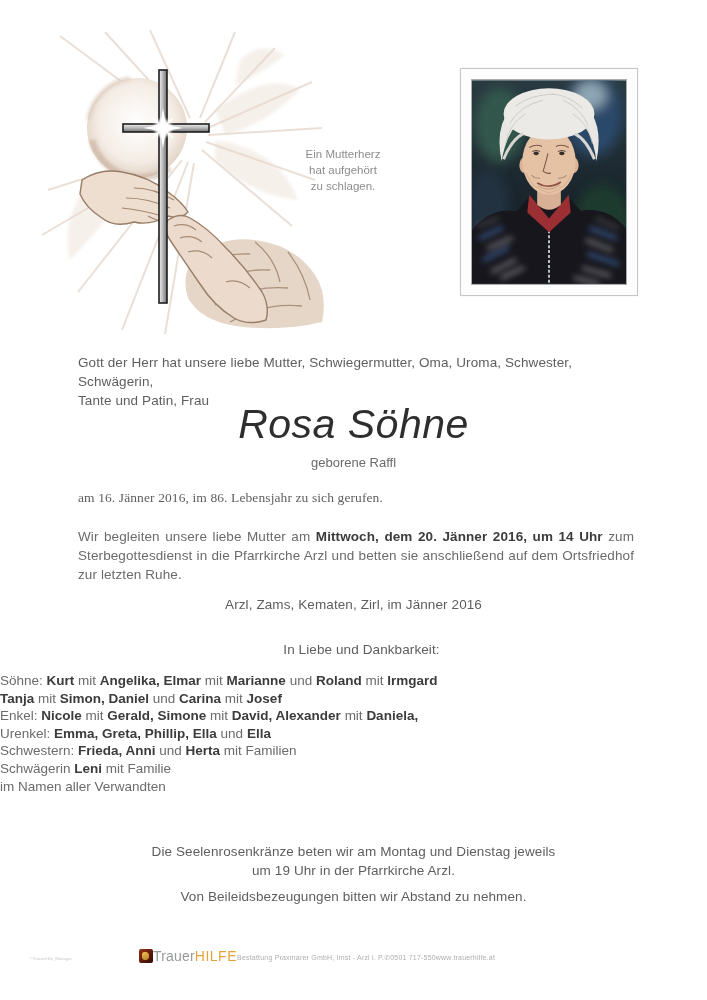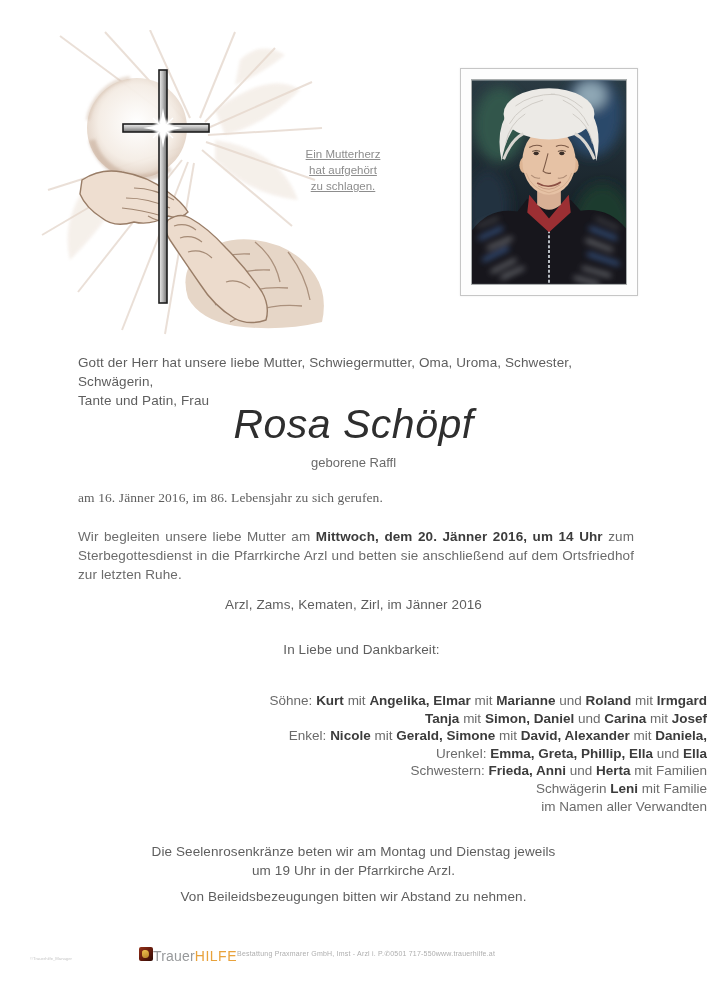--- a/index.html
+++ b/index.html
@@ -9,40 +9,40 @@
   }
   .abs{position:absolute;}
   .center{text-align:center;width:707px;left:0;}
   .body-text{font-size:13.5px;line-height:19px;color:#5e5e5e;letter-spacing:.1px;}
   .seg-b{font-weight:700;color:#3c3c3c;}
   .seg-r{color:#6b6b6b;}
   p{margin:0;}
 
   #artwork{left:30px;top:30px;width:300px;height:305px;}
   #verse{left:288px;top:146px;width:110px;text-align:center;
-         font-size:11.5px;line-height:16px;color:#8d8d8d;text-decoration:underline;}
+         font-size:11.5px;line-height:16px;color:#8d8d8d;}
 
   #photo-frame{left:460px;top:68px;width:156px;height:206px;background:#fdfdfd;
        border:1px solid #c6c6c6;padding:10px;box-shadow:0 0 2px rgba(0,0,0,.08);}
   #photo-inner{width:156px;height:206px;border:1px solid #a9adad;box-sizing:border-box;overflow:hidden;}
   #photo-inner svg{display:block;}
 
   #intro{left:78px;top:353px;width:556px;}
   #deceased-name{top:400px;font-style:italic;font-size:41px;line-height:48px;
        color:#2e2e2e;letter-spacing:.5px;}
   #maiden-name{top:455px;font-size:13px;color:#6a6a6a;}
   #death-line{left:78px;top:488px;font-family:Liberation Serif, serif;}
   #funeral{left:78px;top:527px;width:556px;text-align:justify;}
   #places-line{top:595px;}
   #tribute-heading{top:640px;margin-left:8px;}
-  #family{top:692px;width:707px;text-align:right;font-size:13.5px;line-height:17.6px;}
+  #family{top:672px;width:707px;text-align:left;font-size:13.5px;line-height:17.6px;}
   #rosary{top:842px;}
   #condolence{top:887px;}
 
-  #footer{top:947px;width:634px;display:flex;justify-content:center;align-items:flex-start;gap:0;}
+  #footer{top:947px;width:634px;display:flex;justify-content:center;align-items:center;gap:0;}
   #footer-logo-box{width:14px;height:14px;border-radius:2px;
      background:linear-gradient(135deg,#93321a 0%,#6b1d0e 45%,#2e0a05 100%);
      position:relative;flex:0 0 auto;}
   #footer-logo-box:after{content:"";position:absolute;left:3px;top:3px;width:7px;height:8px;
      background:linear-gradient(160deg,#f0c24d,#b8812a);border-radius:40% 60% 55% 45%;}
   .brand-gray{font-size:14px;color:#97999b;letter-spacing:.2px;}
   .brand-orange{font-size:14px;color:#e8a23c;letter-spacing:.5px;}
   .footer-small{font-size:7px;color:#aeaeae;letter-spacing:.2px;padding-top:3px;}
   #copyright{left:30px;top:956px;font-size:6px;color:#c6c6c6;
      transform:scale(.7);transform-origin:left top;}
@@ -239,21 +239,21 @@
       <path d="M67 107 Q78 114 89 106" stroke="#b98a74" stroke-width="1" fill="none" opacity="0.7"></path>
     </svg>
   </div>
 </div>
 
 <div class="abs body-text" id="intro">
   <div>Gott der Herr hat unsere liebe Mutter, Schwiegermutter, Oma, Uroma, Schwester, Schwägerin,</div>
   <div>Tante und Patin, Frau</div>
 </div>
 
-<div class="abs center" id="deceased-name">Rosa Schöpf</div>
+<div class="abs center" id="deceased-name">Rosa Söhne</div>
 <div class="abs center" id="maiden-name">geborene Raffl</div>
 
 <div class="abs body-text" id="death-line">am 16. Jänner 2016, im 86. Lebensjahr zu sich gerufen.</div>
 
 <p class="abs body-text" id="funeral"><span class="seg-r">Wir begleiten unsere liebe Mutter am </span><span class="seg-b">Mittwoch, dem 20. Jänner 2016, um 14 Uhr</span><span class="seg-r"> zum Sterbegottesdienst in die Pfarrkirche Arzl und betten sie anschließend auf dem Ortsfriedhof zur letzten Ruhe.</span></p>
 
 <div class="abs center body-text" id="places-line">Arzl, Zams, Kematen, Zirl, im Jänner 2016</div>
 
 <div class="abs center body-text" id="tribute-heading">In Liebe und Dankbarkeit:</div>
 

